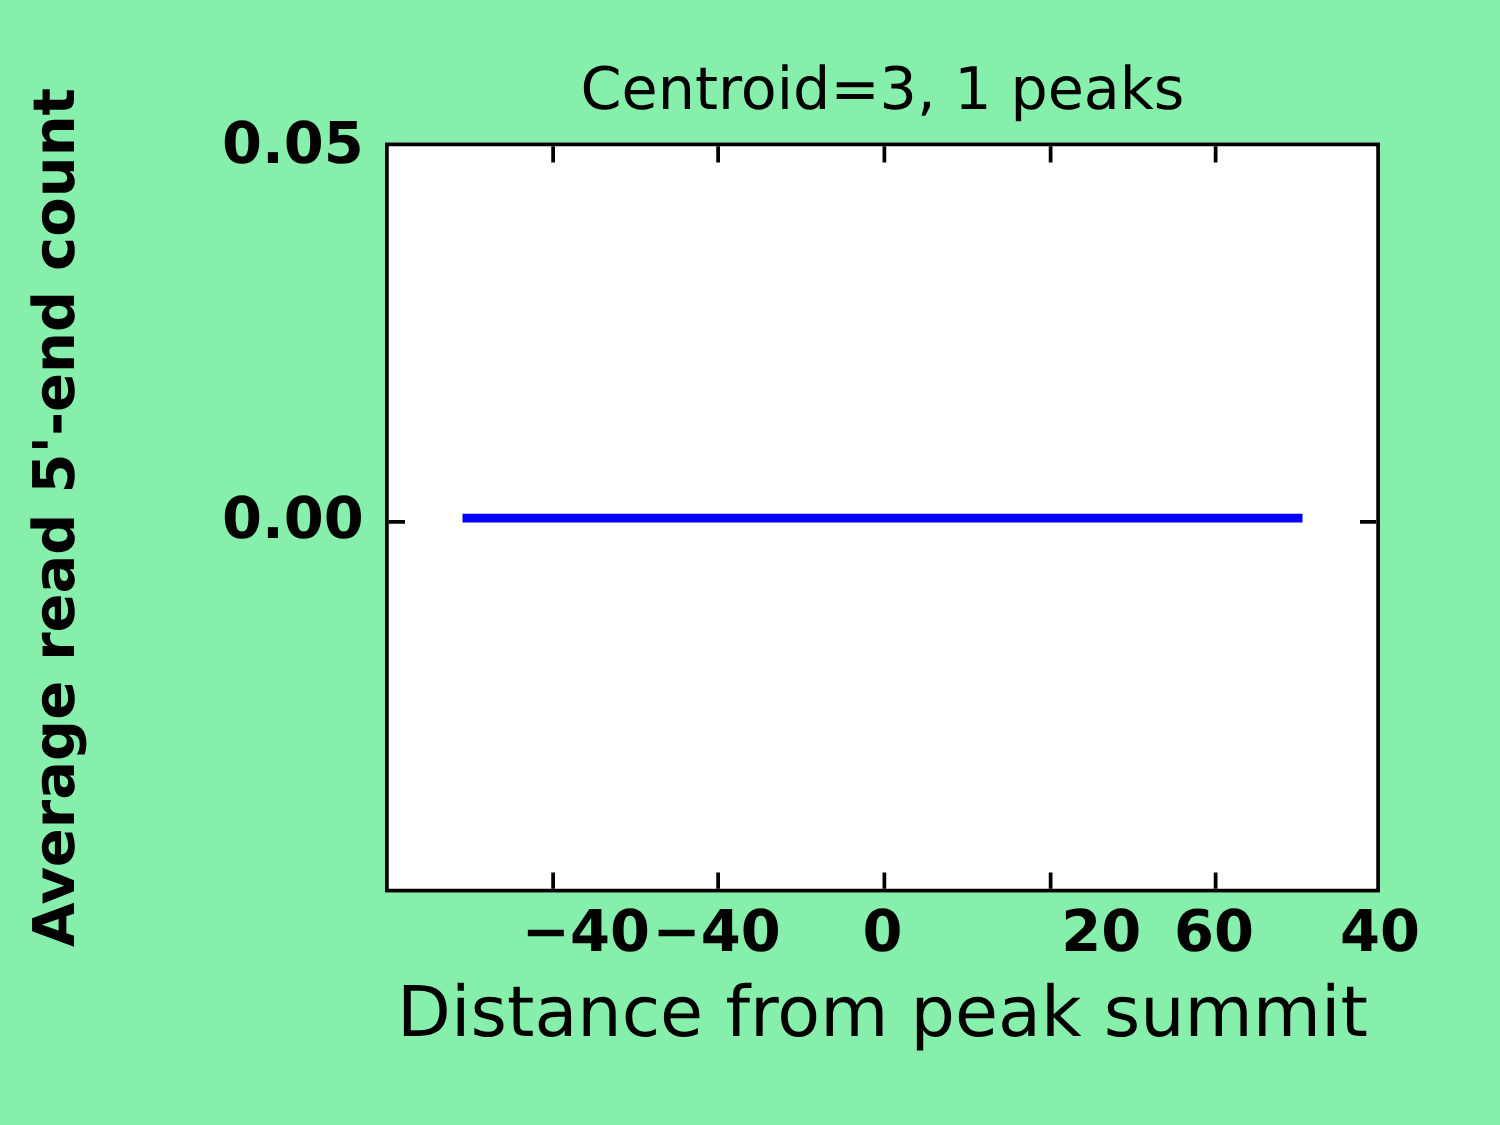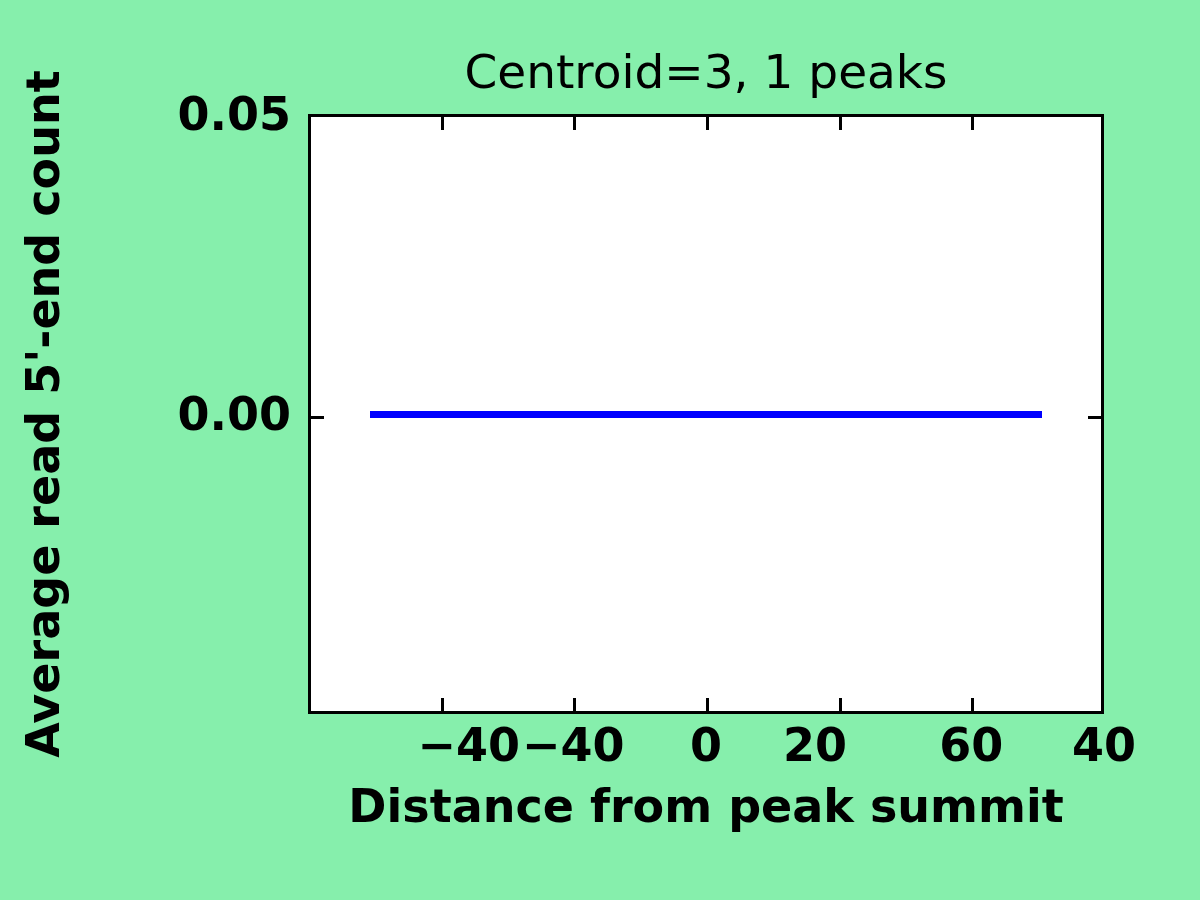--- a/index.html
+++ b/index.html
@@ -94,22 +94,22 @@
     line-height: 1;
   }
 
   
   #xlabel {
     position: absolute;
     left: 308px;
     top: 783px;
     width: 796px;
     text-align: center;
-    font-size: 46px;
-    font-weight: 700;
+    font-size: 56px;
+    font-weight: 400;
     color: #000000;
     white-space: nowrap;
     line-height: 1;
   }
   #ylabel-wrap {
     position: absolute;
     left: 0px;
     top: 114px;
     width: 86px;
     height: 600px;
@@ -146,21 +146,21 @@
   </div>
 
   <div id="xlabel">Distance from peak summit</div>
 
   <div class="ytick-label" style="top:114px;">0.05</div>
   <div class="ytick-label" style="top:414px;">0.00</div>
 
   <div class="xtick-label" style="left:440.7px;margin-left:28px;">−40</div>
   <div class="xtick-label" style="left:573.3px;">−40</div>
   <div class="xtick-label" style="left:706px;">0</div>
-  <div class="xtick-label" style="left:815px;text-align:right;">20</div>
+  <div class="xtick-label" style="left:881px;text-align:right;">20</div>
   <div class="xtick-label" style="left:971.3px;">60</div>
   <div class="xtick-label" style="left:1104px;">40</div>
 
   <div id="axes-box">
 
     <div class="xtick-mark" style="left:129.7px;"></div>
     <div class="xtick-mark" style="left:262.3px;"></div>
     <div class="xtick-mark" style="left:395px;"></div>
     <div class="xtick-mark" style="left:527.7px;"></div>
     <div class="xtick-mark" style="left:660.3px;"></div>

